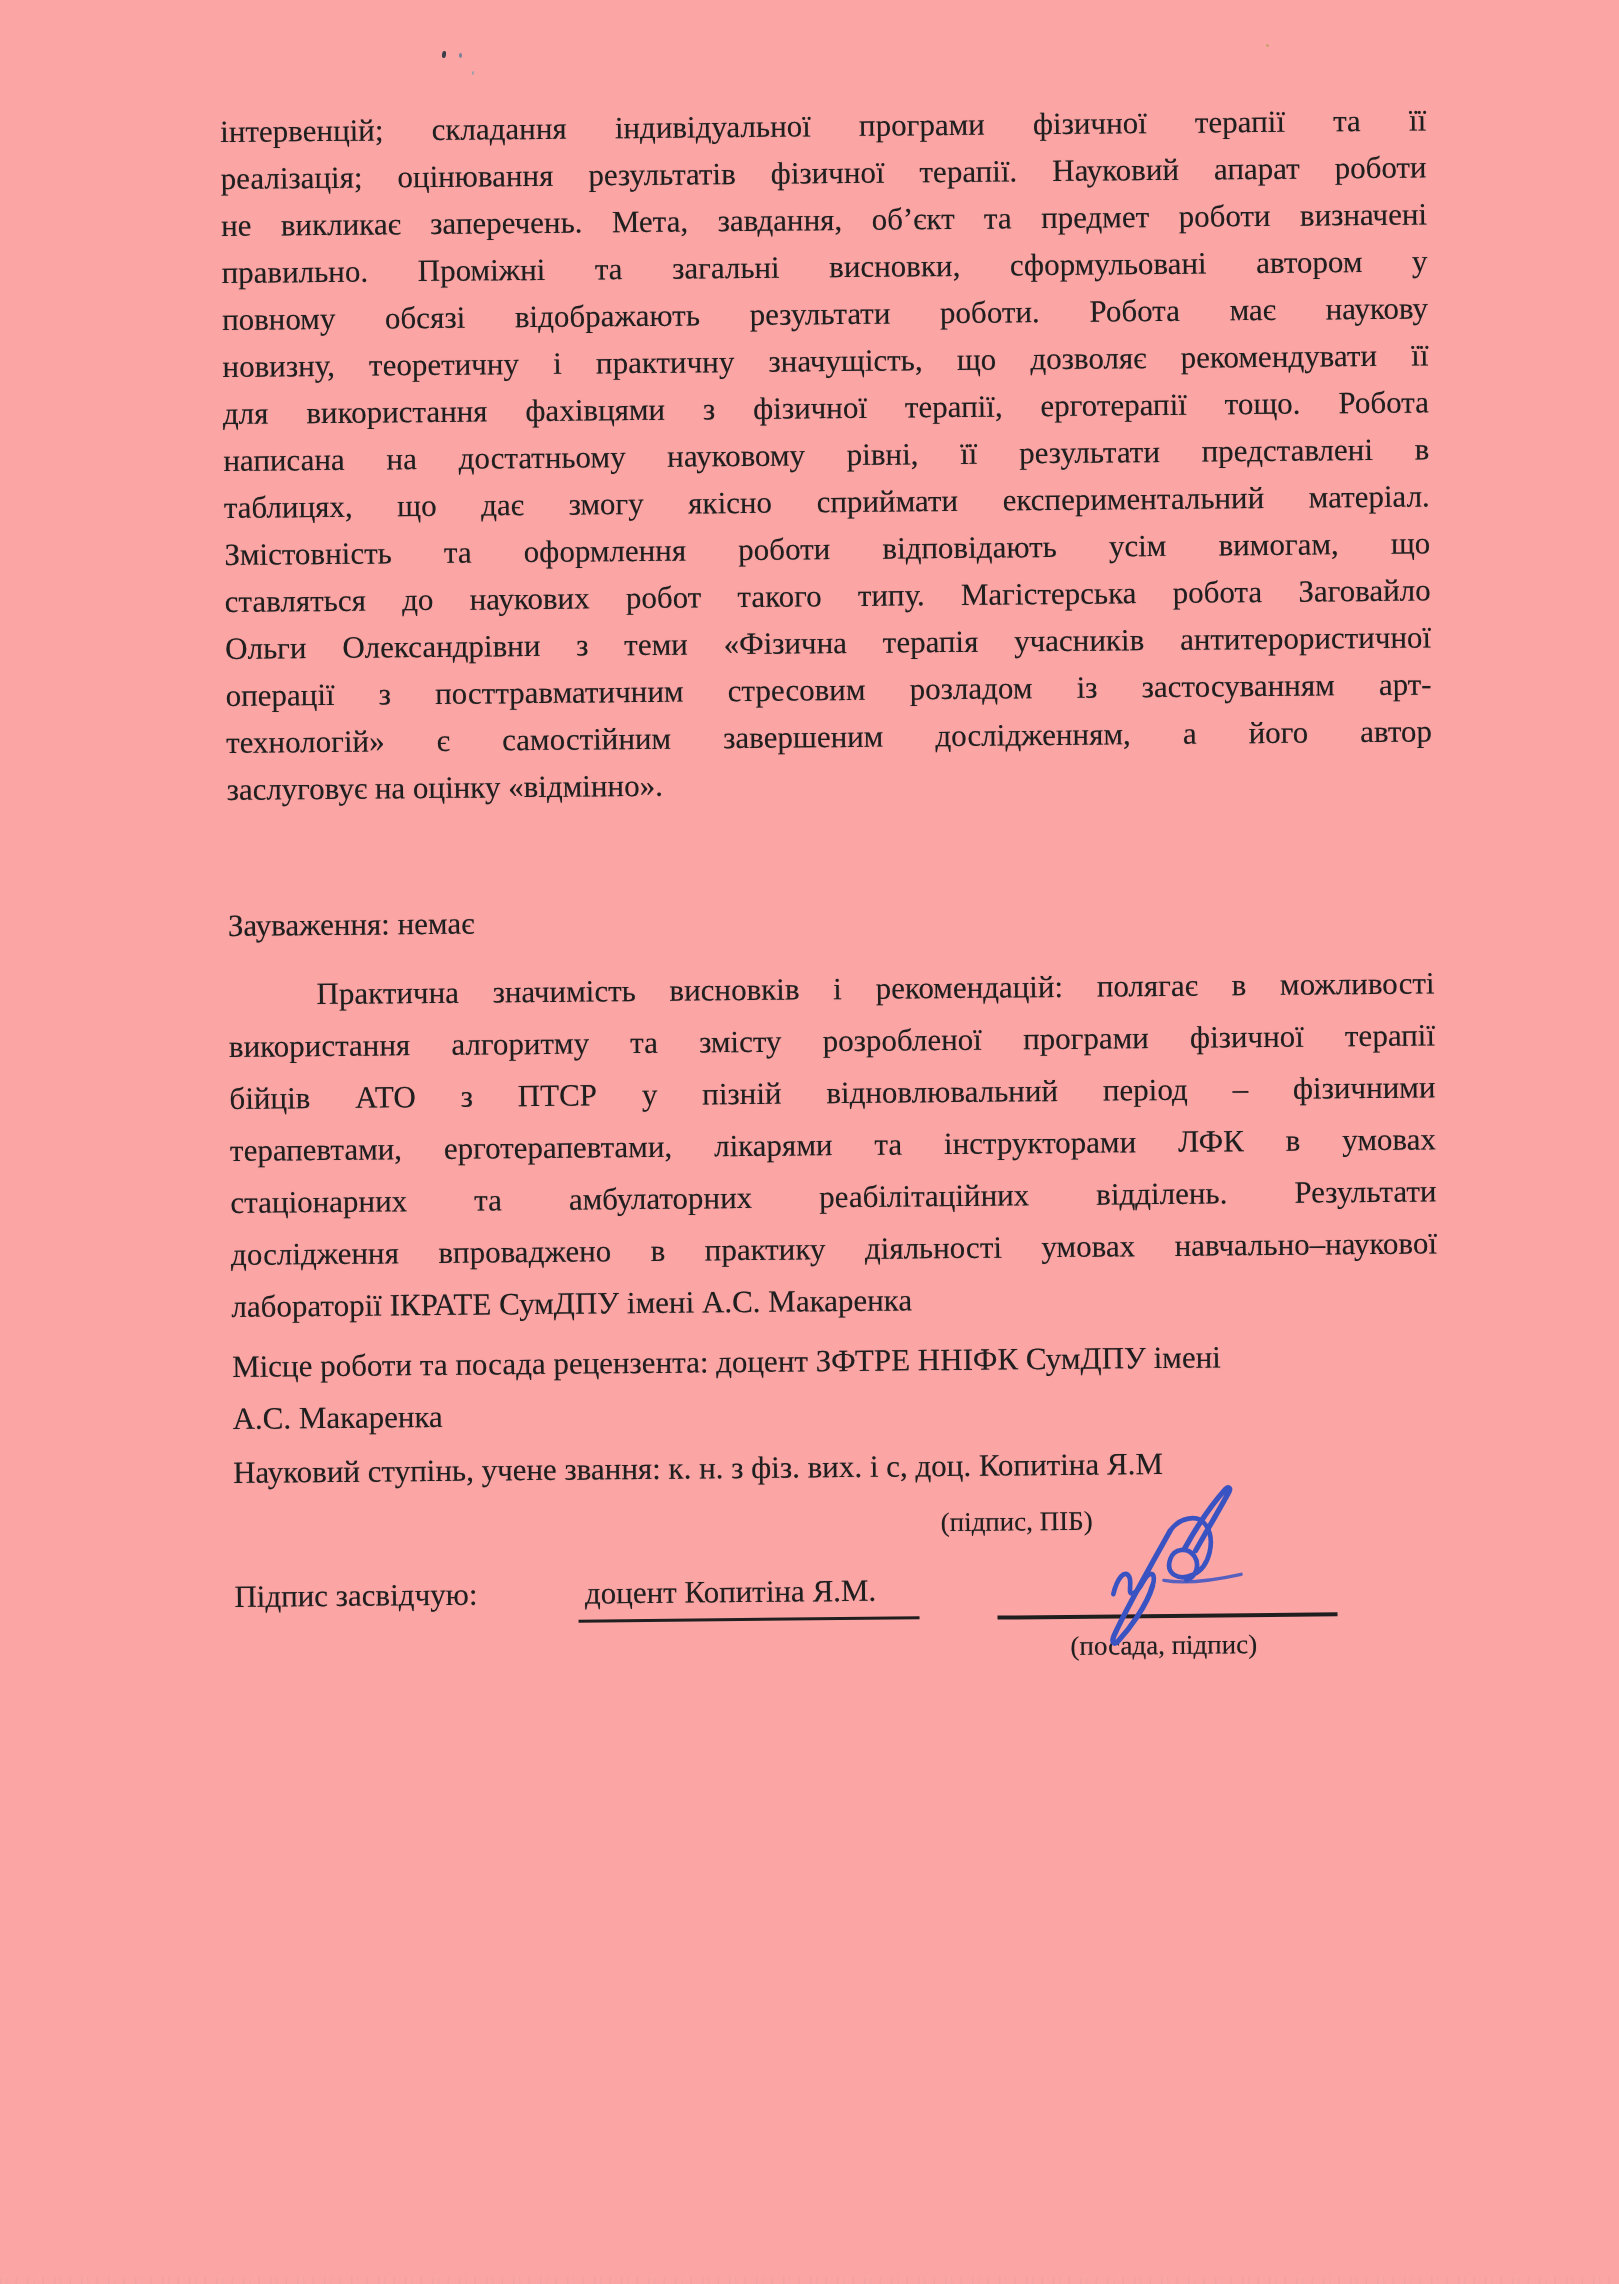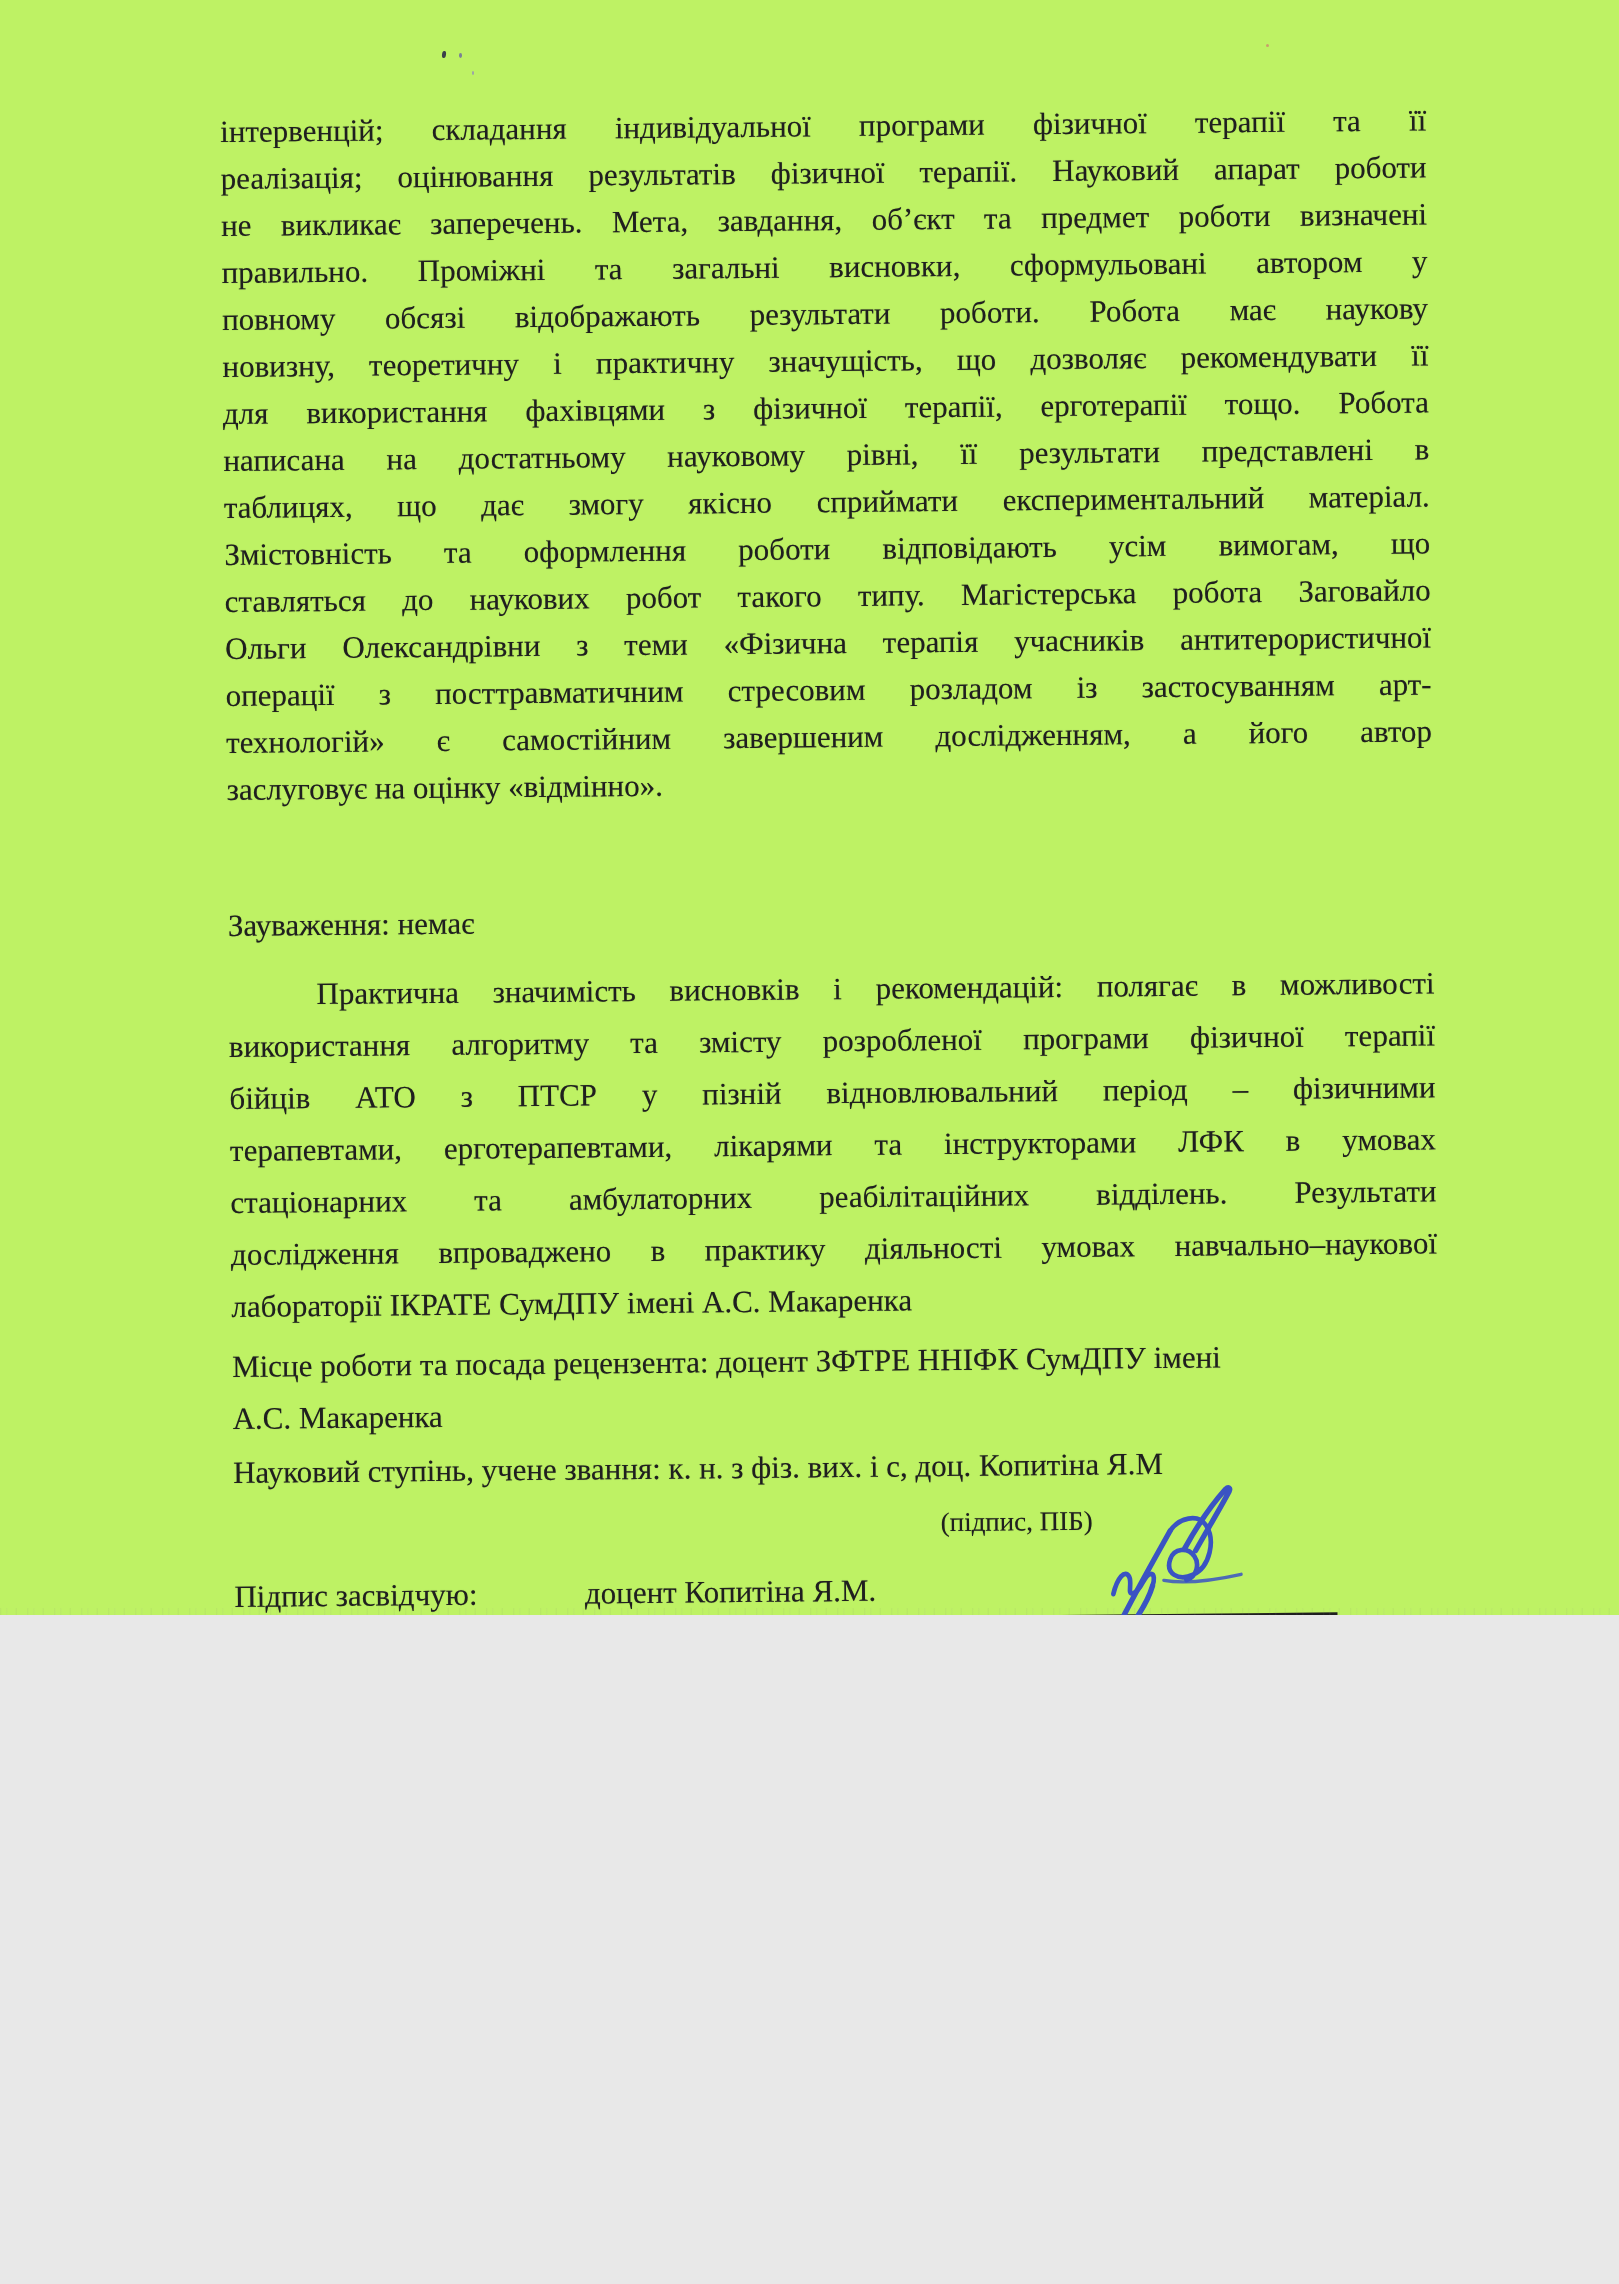--- a/index.html
+++ b/index.html
@@ -3,22 +3,22 @@
 <meta charset="utf-8">
 <style>
   html, body {
     margin: 0;
     padding: 0;
     background: #e8e8e8;
   }
   .page {
     position: relative;
     width: 1620px;
-    height: 1615px;
-    background: #bef264;
+    height: 2284px;
+    background: #fca5a5;
     overflow: hidden;
     font-family: "Liberation Serif", "DejaVu Serif", serif;
     color: #1f1f1f;
   }
   .content {
     position: absolute;
     left: 220px;
     top: 108px;
     width: 1206px;
     transform: rotate(-0.55deg);

